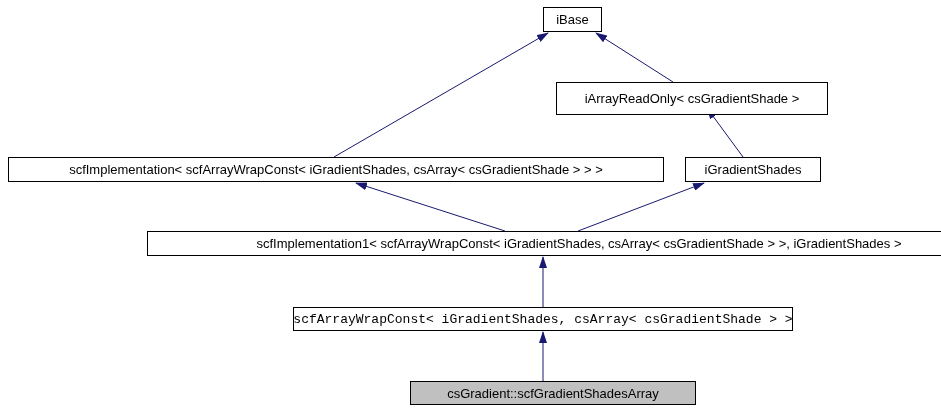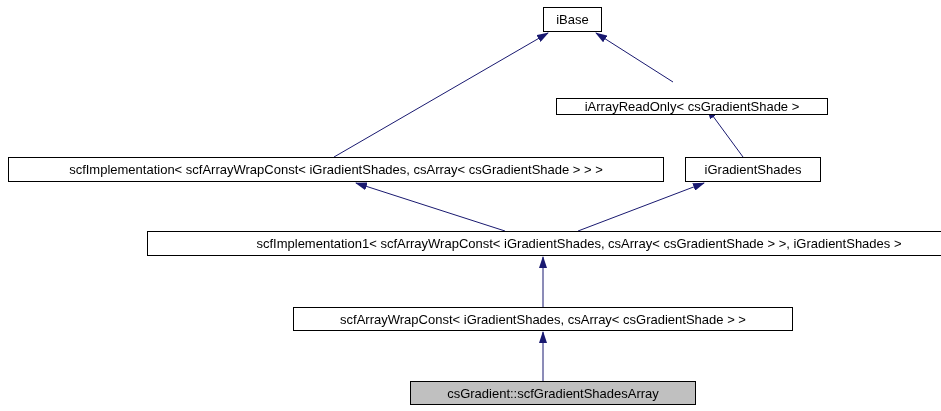--- a/index.html
+++ b/index.html
@@ -59,25 +59,25 @@
     <line x1="673" y1="82" x2="596" y2="33" marker-end="url(#arrowhead)"></line>
     <line x1="743" y1="157" x2="707" y2="108" marker-end="url(#arrowhead)"></line>
     <line x1="505" y1="231" x2="356" y2="183" marker-end="url(#arrowhead)"></line>
     <line x1="578" y1="231" x2="704" y2="183" marker-end="url(#arrowhead)"></line>
     <line x1="543" y1="307" x2="543" y2="257" marker-end="url(#arrowhead)"></line>
     <line x1="543" y1="381" x2="543" y2="332" marker-end="url(#arrowhead)"></line>
   </svg>
 
   <div class="node" style="left:543px; top:7px; width:59px; height:25px;">iBase</div>
 
-  <div class="node" style="left:556px; top:82px; width:272px; height:17px;margin-top:16px;">iArrayReadOnly&lt; csGradientShade &gt;</div>
+  <div class="node" style="left:556px; top:82px; width:272px; height:33px;">iArrayReadOnly&lt; csGradientShade &gt;</div>
 
   <div class="node" style="left:8px; top:157px; width:656px; height:25px;text-align:right;">scfImplementation&lt; scfArrayWrapConst&lt; iGradientShades, csArray&lt; csGradientShade &gt; &gt; &gt;</div>
 
   <div class="node" style="left:685px; top:157px; width:136px; height:25px;">iGradientShades</div>
 
   <div class="node" style="left:147px; top:231px; width:864px; height:25px;">scfImplementation1&lt; scfArrayWrapConst&lt; iGradientShades, csArray&lt; csGradientShade &gt; &gt;, iGradientShades &gt;</div>
 
-  <div class="node" style="left:293px; top:307px; width:500px; height:24px;">scfArrayWrapConst&lt; iGradientShades, csArray&lt; csGradientShade &gt; &gt;</div>
+  <div class="node" style="left:293px; top:307px; width:500px; height:24px;font-family:Liberation Mono, monospace;">scfArrayWrapConst&lt; iGradientShades, csArray&lt; csGradientShade &gt; &gt;</div>
 
   <div class="node highlight" style="left:410px; top:381px; width:286px; height:24px;">csGradient::scfGradientShadesArray</div>
 
 </div>
 
 </body></html>

